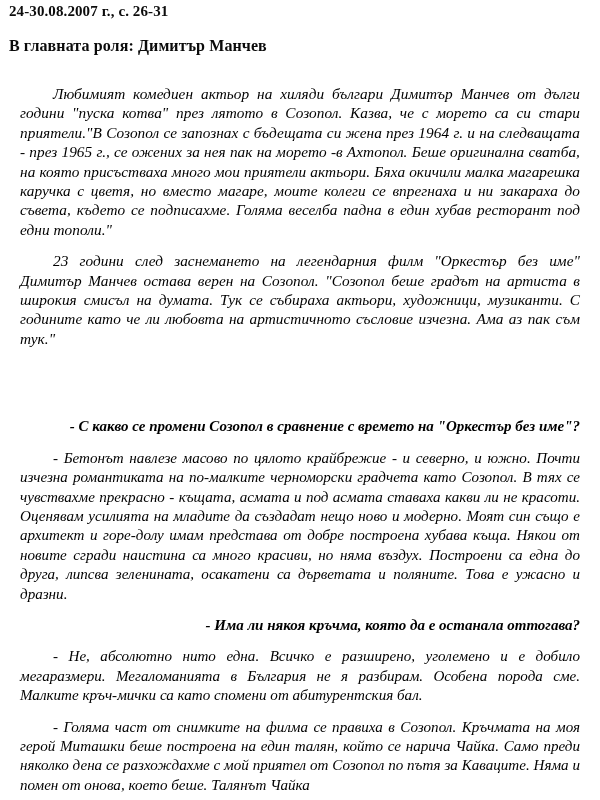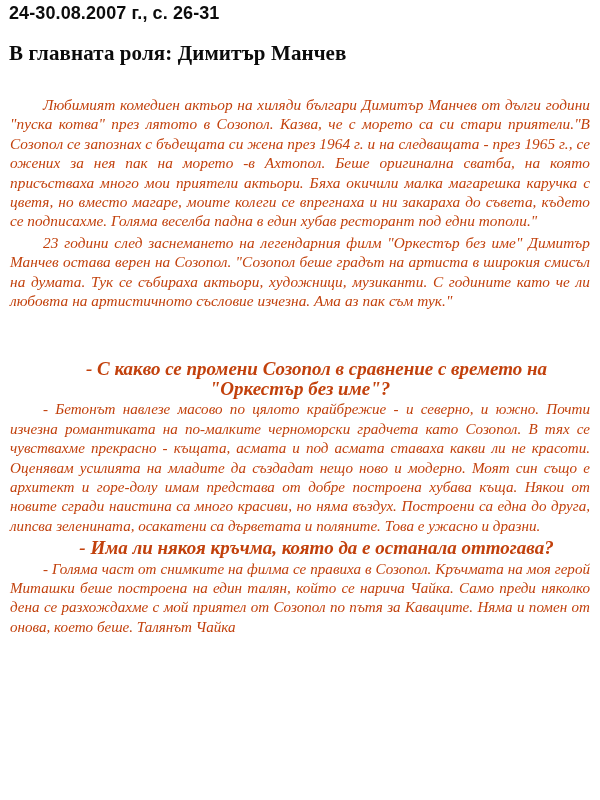--- a/index.html
+++ b/index.html
@@ -41,63 +41,63 @@
     font-weight: bold;
     font-style: italic;
     font-size: 19px;
     letter-spacing: -0.6px;
     color: #1a1a1a;
     display: inline-block;
     transform: scaleX(1.04);
     transform-origin: left center;
   }
   .issue-line {
-    font-family: Liberation Sans, sans-serif;
+    font-family: Liberation Serif, serif;
     font-weight: bold;
-    font-size: 18px;
+    font-size: 15px;
     letter-spacing: 0.1px;
     margin: 3px 0 0 1px;
     color: #0c0c0c;
   }
 
   
   .headline {
     font-family: "Liberation Serif", "DejaVu Serif", serif;
     font-weight: bold;
-    font-size: 21px;
+    font-size: 16px;
     letter-spacing: 0.1px;
     margin: 17px 0 0 1px;
     color: #0b0b0b;
   }
 
   
   .article {
     margin-top: 29px;
   }
   p {
-    margin: 2px;
+    margin: 12px;
     text-align: justify;
     text-justify: inter-word;
     font-size: 15.1px;
     line-height: 19.4px;
-    color: #c2410c;
+    color: #000000;
     hyphens: none;
   }
   p.intro {
     font-style: italic;
     text-indent: 33px;
     font-size: 15.3px;
     letter-spacing: 0.05px;
   }
   p.question {
     font-style: italic;
     font-weight: bold;
     text-indent: 33px;
-    text-align: center;
-    font-size: 19px;
+    text-align: right;
+    font-size: 15px;
   }
   p.answer {
     text-indent: 33px;
     font-style: italic;
   }
   .gap {
     height: 45px;
   }
   .qa-block {
     margin-top: 0;
@@ -121,20 +121,21 @@
 
     <div class="gap"></div>
 
     <div class="qa-block">
       <p class="question">- С какво се промени Созопол в сравнение с времето на "Оркестър без име"?</p>
       <p class="answer">- Бетонът навлезе масово по цялото крайбрежие - и северно, и южно. Почти изчезна романтиката на по-малките черноморски градчета като Созопол. В тях се чувствахме прекрасно - къщата, асмата и под асмата ставаха какви ли не красоти. Оценявам усилията на младите да създадат нещо ново и модерно. Моят син също е архитект и горе-долу имам представа от добре построена хубава къща. Някои от новите сгради наистина са много красиви, но няма въздух. Построени са една до друга, липсва зеленината, осакатени са дърветата и поляните. Това е ужасно и дразни.</p>
     </div>
 
     <div class="qa-block">
       <p class="question">- Има ли някоя кръчма, която да е останала оттогава?</p>
+      <p class="answer">- Не, абсолютно нито една. Всичко е разширено, уголемено и е добило мегаразмери. Мегаломанията в България не я разбирам. Особена порода сме. Малките кръч-мички са като спомени от абитурентския бал.</p>
     </div>
 
     <div class="qa-block">
       <p class="answer">- Голяма част от снимките на филма се правиха в Созопол. Кръчмата на моя герой Миташки беше построена на един талян, който се нарича Чайка. Само преди няколко дена се разхождахме с мой приятел от Созопол по пътя за Каваците. Няма и помен от онова, което беше. Талянът Чайка</p>
     </div>
 
   </div>
 </div>
 
 </body></html>

